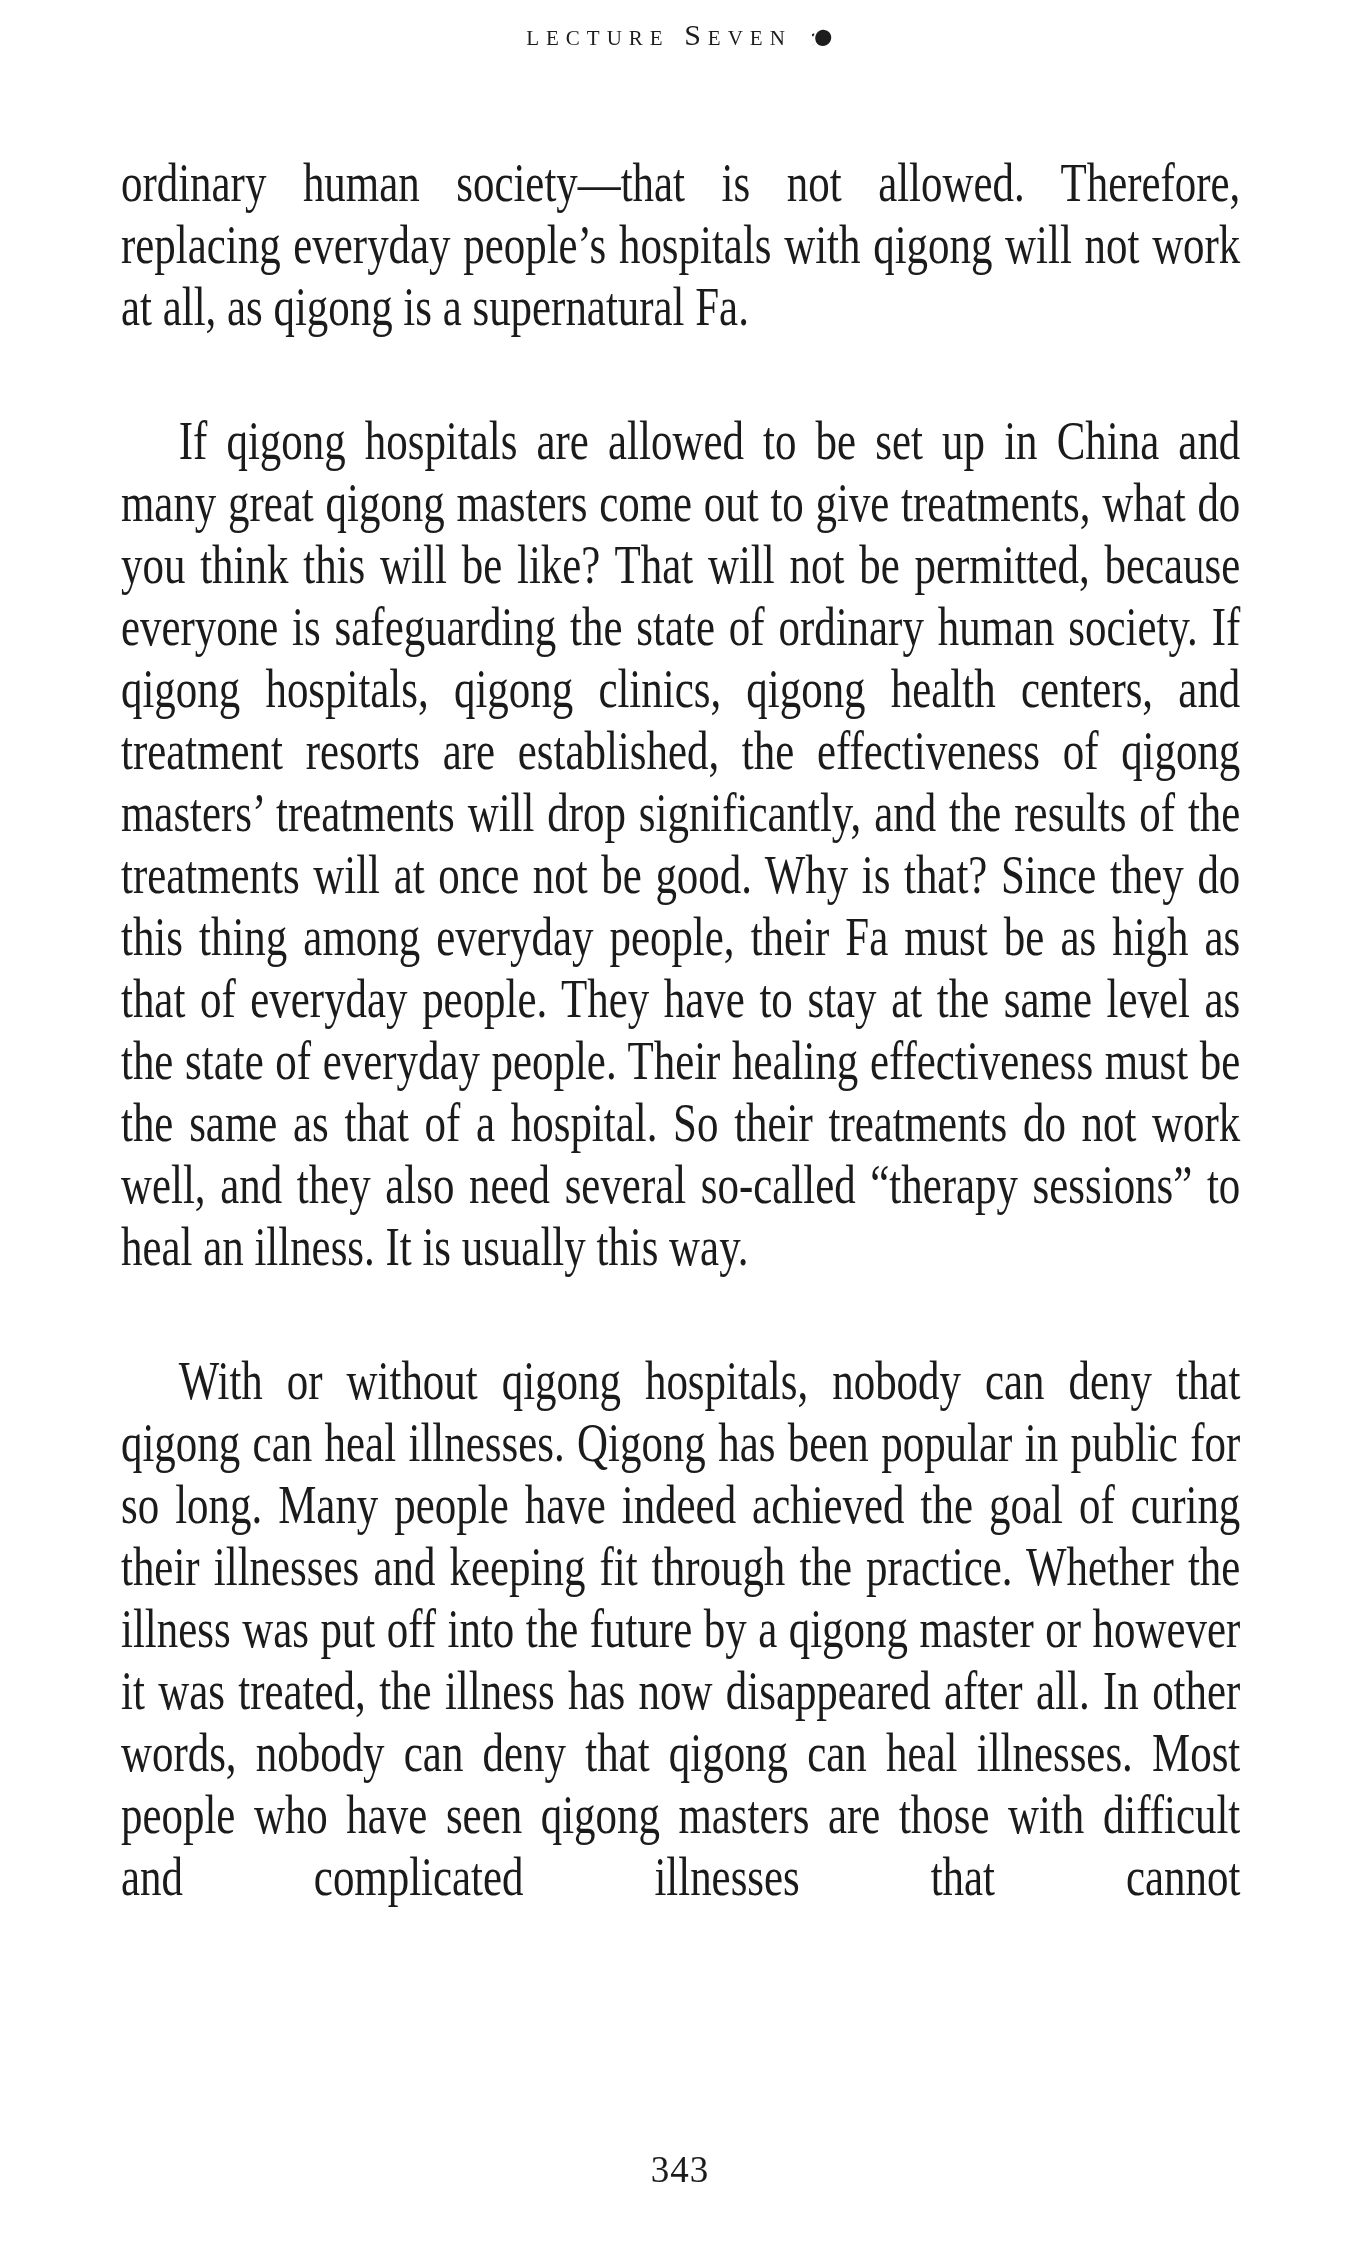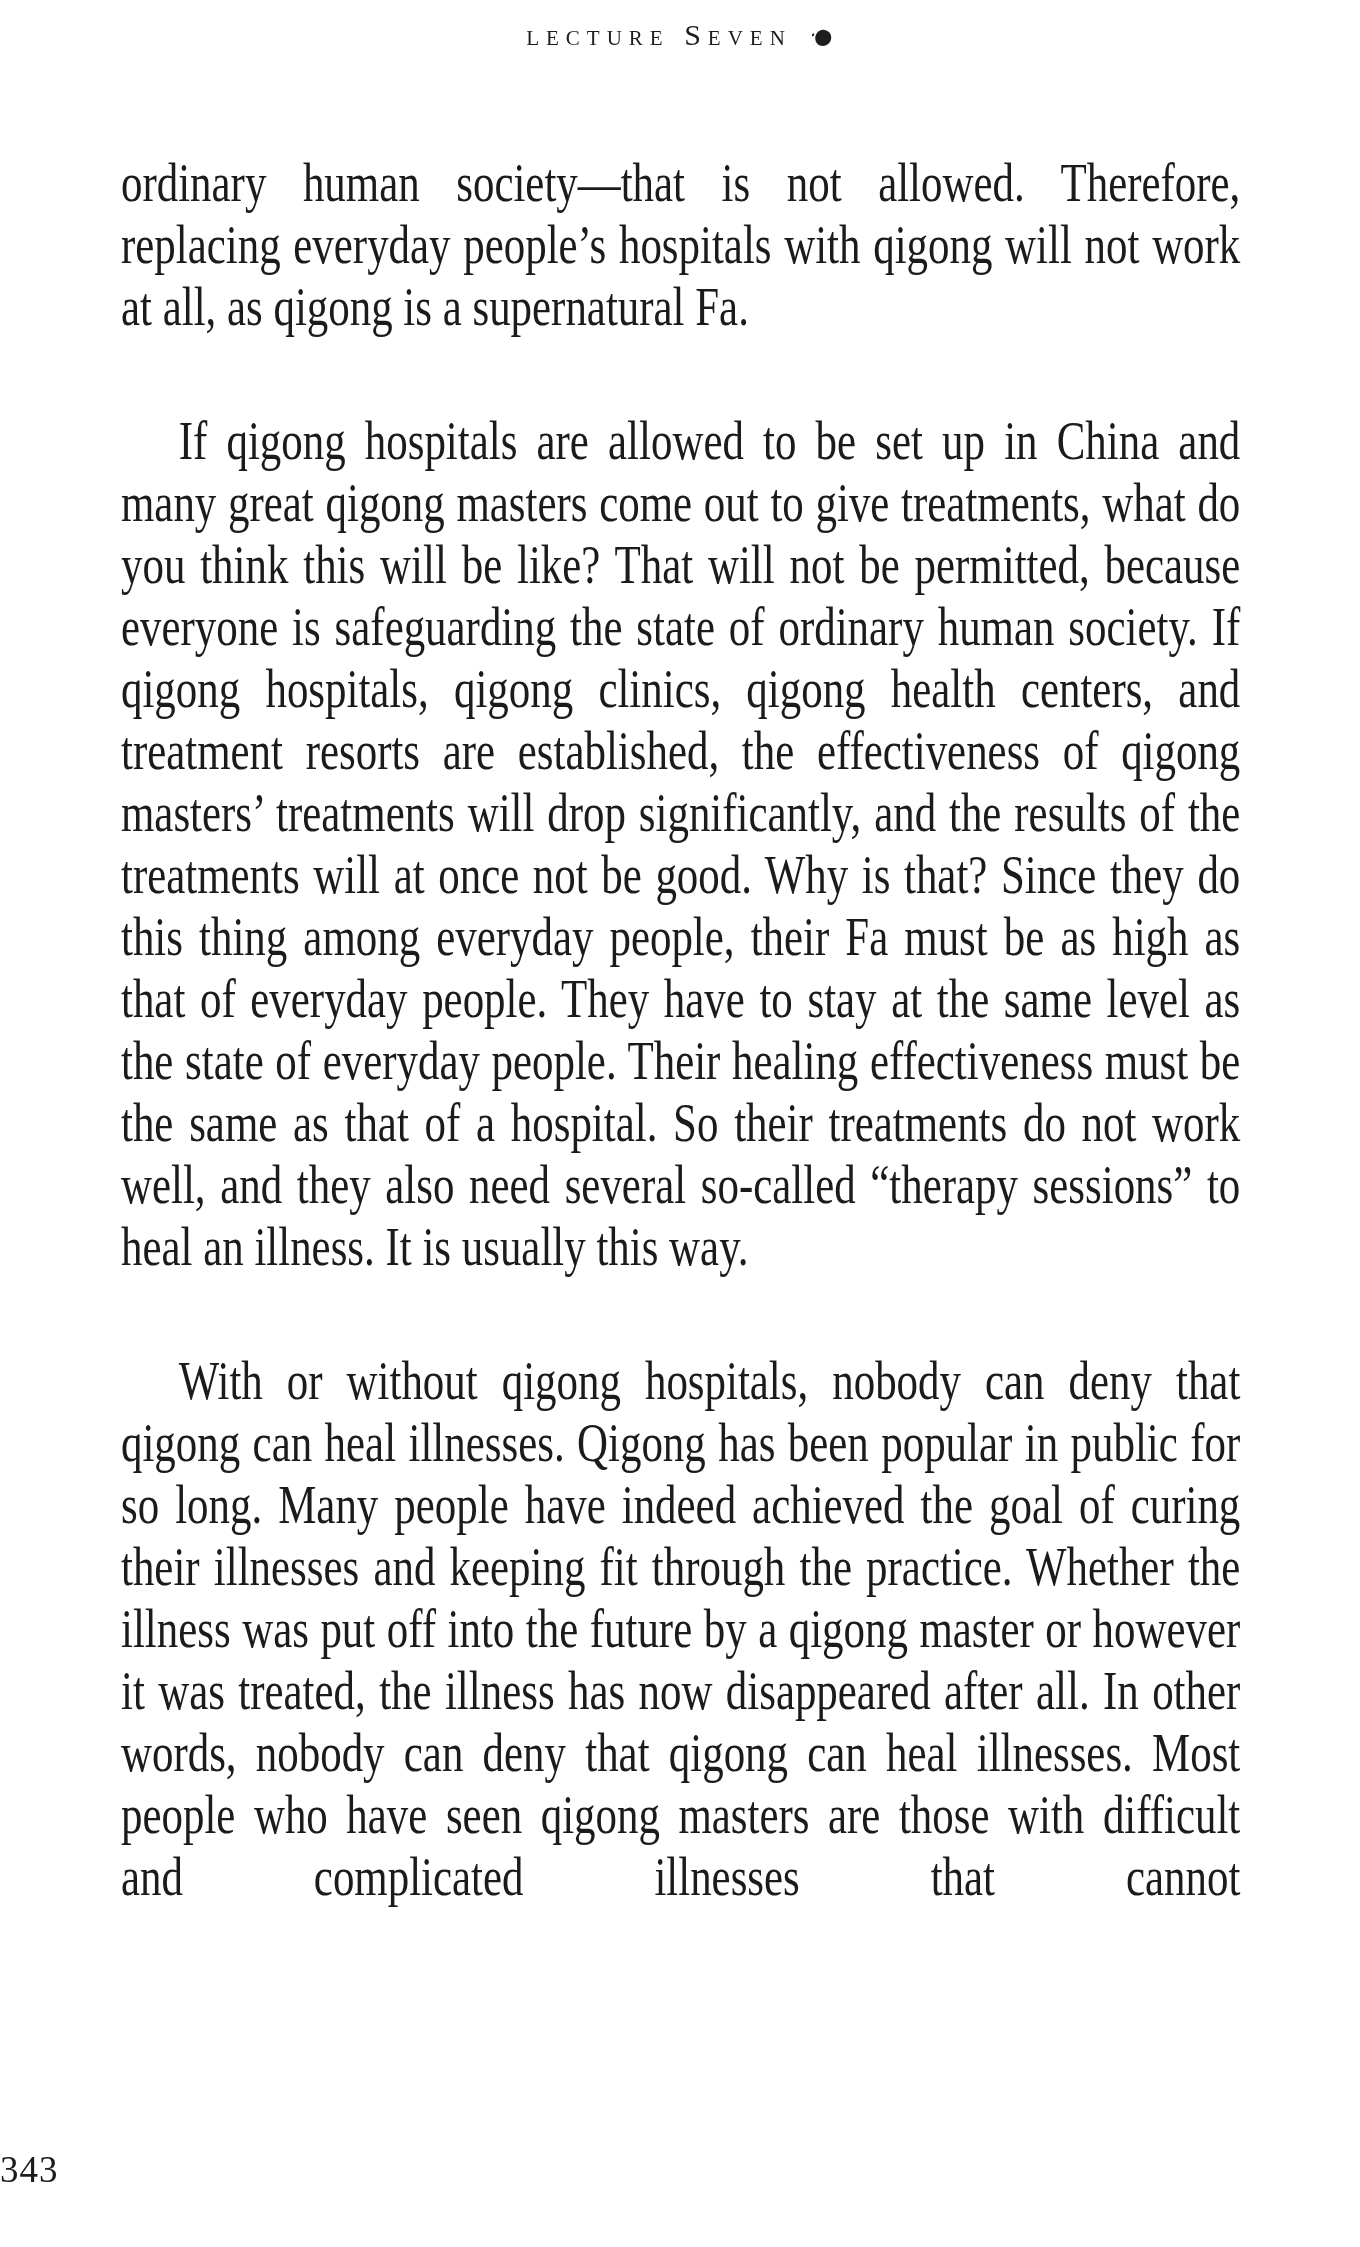--- a/index.html
+++ b/index.html
@@ -55,20 +55,21 @@
   }
   .page-body p { margin: 0; }
   .page-body p + p { margin-top: 72px; }
   .page-body p.indented { text-indent: 74px; }
   .page-body p.continued { text-align-last: justify; }
   .page-footer {
     position: absolute;
     top: 2148px;
     left: 0;
     right: 0;
+    text-align: center;
     color: #1b1b1b;
   }
   .page-number {
     display: inline-block;
     font-size: 37px;
     letter-spacing: 1px;
   }
 </style>
 </head>
 <body>

